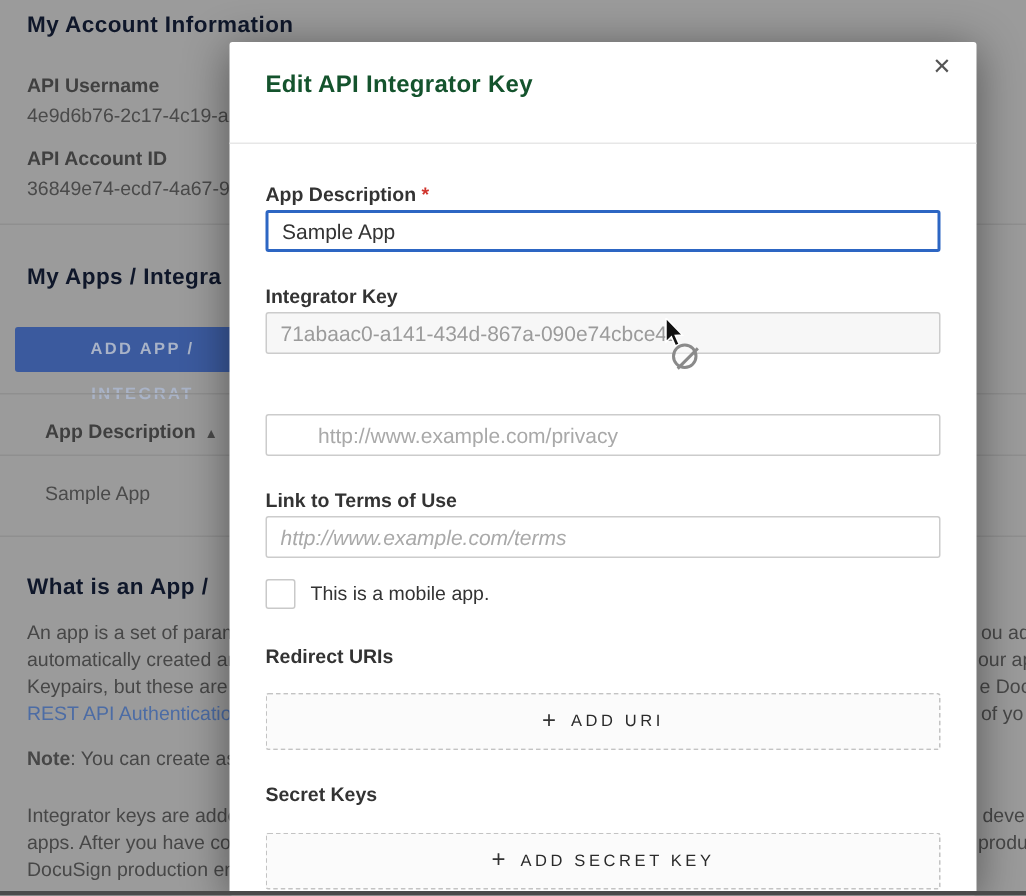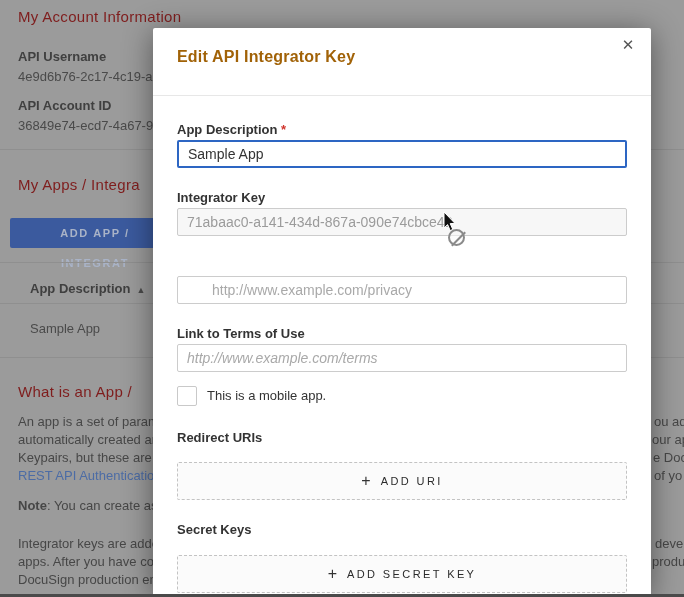--- a/index.html
+++ b/index.html
@@ -4,21 +4,21 @@
 <style>
   * { margin:0; padding:0; box-sizing:border-box; }
   html,body { background:#666; }
   .stage {
     position:relative; width:684px; height:597px; overflow:hidden;
     background:#9b9b9b;
     font-family:"Liberation Sans","DejaVu Sans",sans-serif;
   }
   
   .abs { position:absolute; white-space:nowrap; }
-  .bg-h1 { font-size:15px; font-weight:400; color:#7f1d1d; letter-spacing:.3px; }
+  .bg-h1 { font-size:15px; font-weight:700; color:#0f172a; letter-spacing:.3px; }
   .bg-label { font-size:13px; font-weight:700; color:#404040; }
   .bg-val { font-size:13px; color:#4a4a4a; }
   .bg-divider { position:absolute; left:0; width:684px; height:1px; background:#8f8f8f; }
   .bg-btn {
     position:absolute; height:30px; line-height:30px; padding:0 16px;
     background:#3b5a9e; color:#a9b3c7; font-size:11px; font-weight:700;
     letter-spacing:1.6px; border:none; border-radius:2px;
   }
   .bg-th { font-size:13px; font-weight:700; color:#3f3f3f; }
   .sort-icon { font-size:9px; color:#4a4a4a; margin-left:6px; }
@@ -26,21 +26,21 @@
   .bg-link { color:#4c6ca5; }
   .bg-note-b { font-weight:700; }
   .bottom-bar { position:absolute; left:0; bottom:0; width:684px; height:3px; background:#4a4a4a; z-index:40; }
 
   
   .modal {
     position:absolute; left:153px; top:28px; width:498px; height:569px;
     background:#ffffff; border-radius:2px; z-index:10;
     box-shadow:0 4px 30px rgba(0,0,0,.45);
   }
-  .modal-title { position:absolute; left:24px; top:20px; font-size:16px; font-weight:600; color:#a16207; letter-spacing:.2px; }
+  .modal-title { position:absolute; left:24px; top:20px; font-size:16px; font-weight:600; color:#14532d; letter-spacing:.2px; }
   .modal-close {
     position:absolute; right:8px; top:2px; width:30px; height:30px;
     background:none; border:none; cursor:pointer;
     font-size:15px; color:#555; line-height:30px; text-align:center;
   }
   .modal-hr { position:absolute; left:0; top:67px; width:100%; height:1px; background:#e7e7e7; }
   .f-label { position:absolute; left:24px; font-size:13px; font-weight:700; color:#333; }
   .req { color:#d0342c; font-weight:700; }
   .f-input {
     position:absolute; left:24px; width:450px; height:28px;

